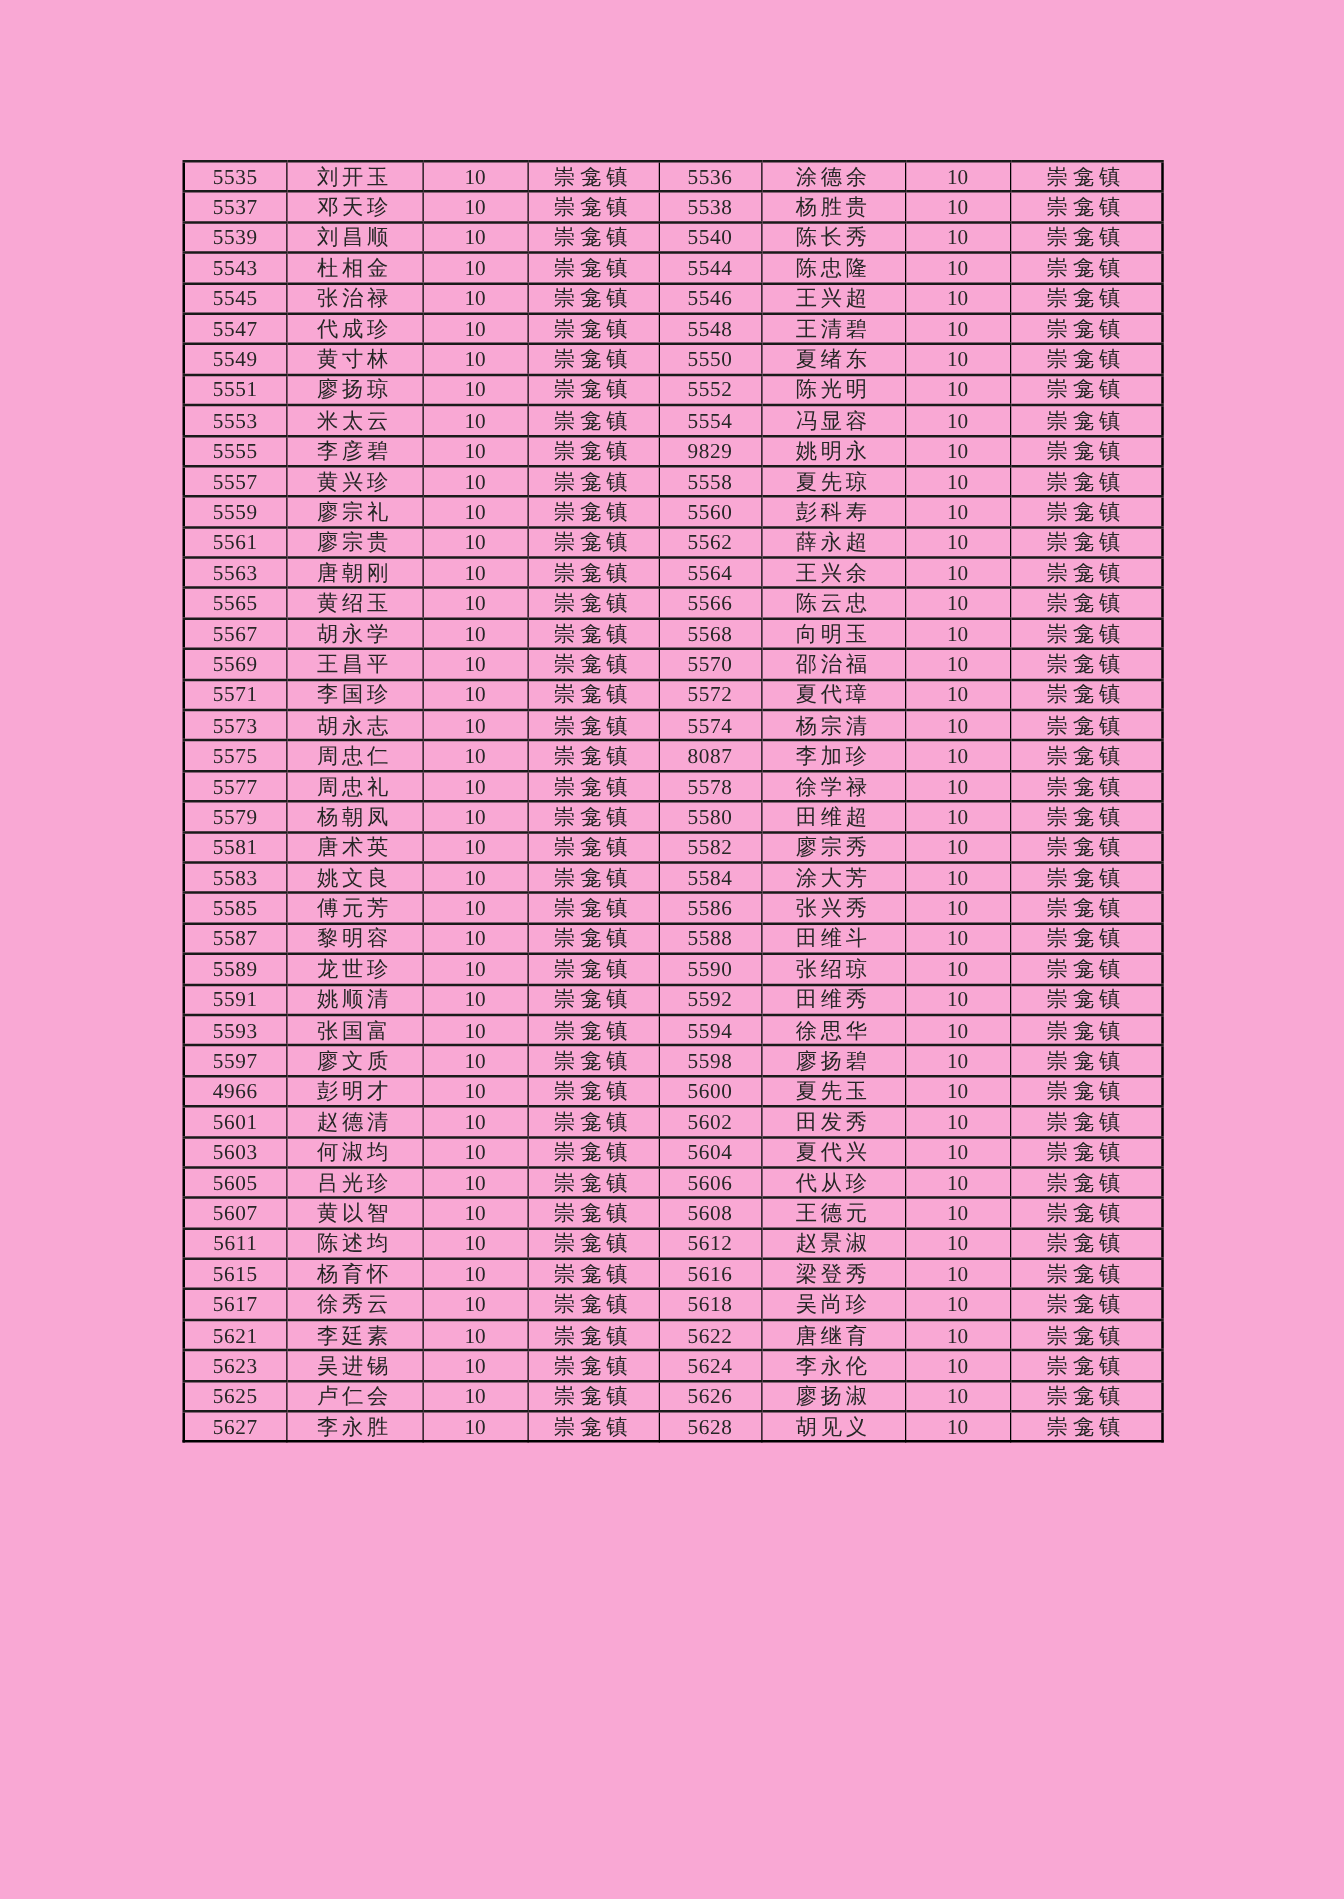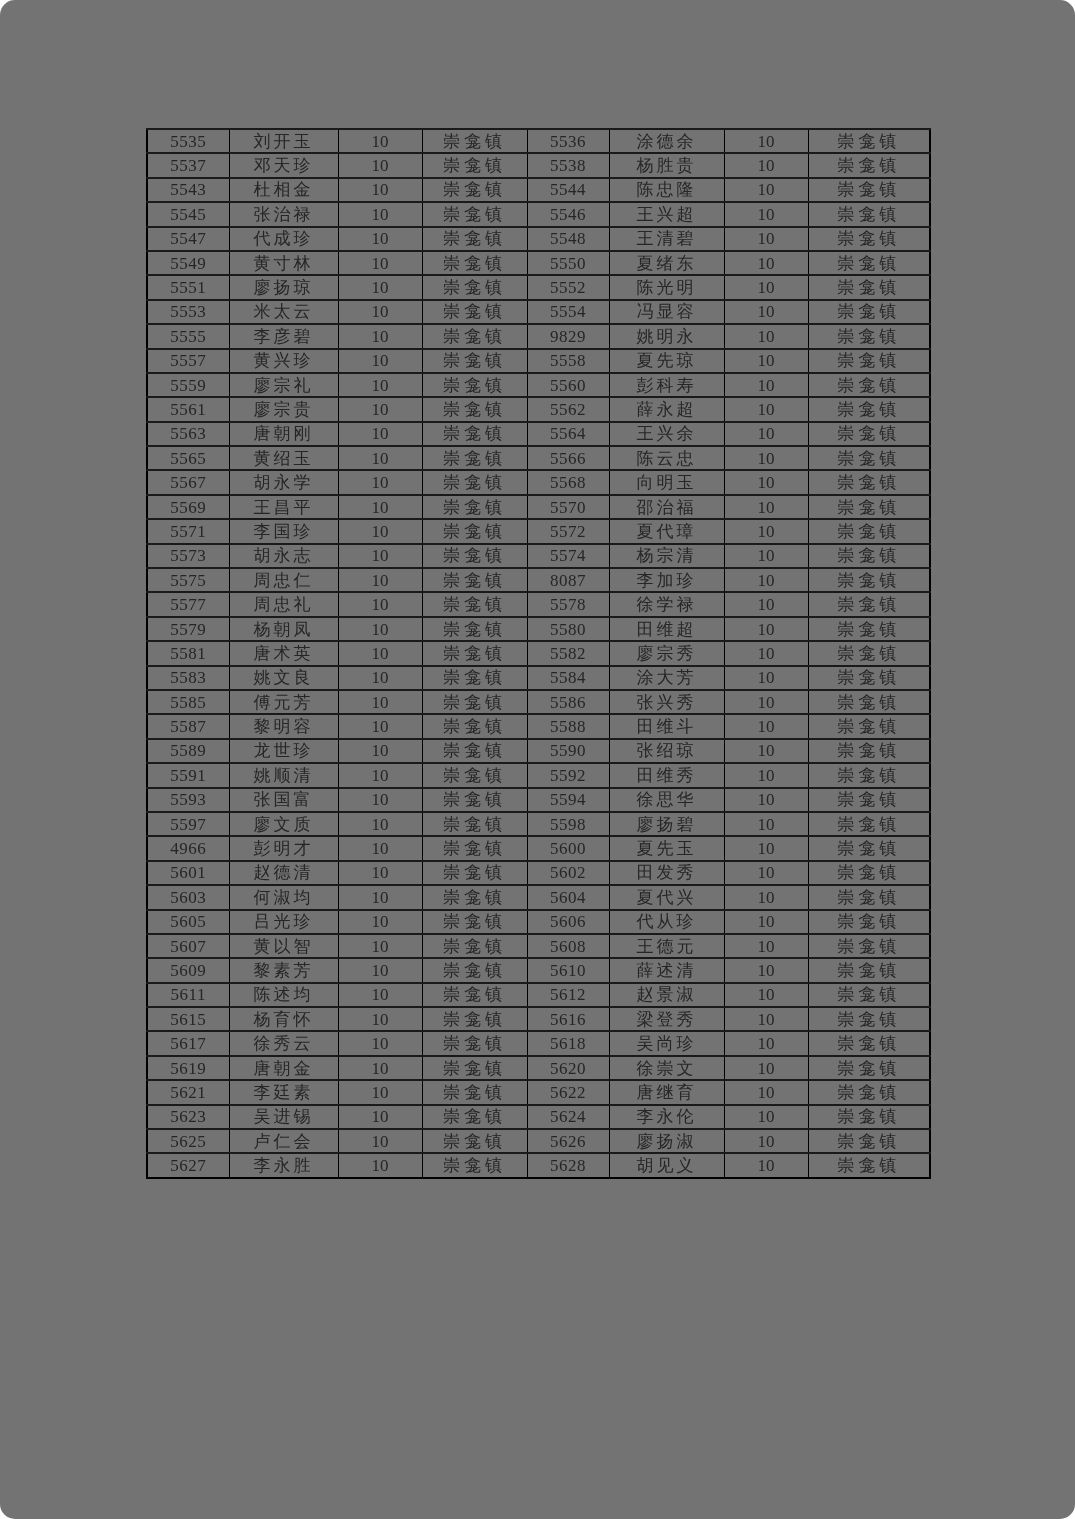--- a/index.html
+++ b/index.html
@@ -11,22 +11,21 @@
   body {
     position: relative;
     width: 1075px;
     height: 1519px;
     overflow: hidden;
   }
   .page {
     position: absolute;
     left: 0; top: 0;
     width: 1075px; height: 1519px;
-    background: #737373;
-    border-radius: 15px;
+    background: #f9a8d4;
   }
   .roster-wrap {
     position: absolute;
     left: 146px;
     top: 128px;
     width: 783px;
   }
   table.roster {
     width: 783px;
     border-collapse: collapse;
@@ -83,20 +82,30 @@
             <td class="serial-cell">5537</td>
             <td class="name-cell">邓天珍</td>
             <td class="score-cell">10</td>
             <td class="town-cell">崇龛镇</td>
             <td class="serial-cell">5538</td>
             <td class="name-cell">杨胜贵</td>
             <td class="score-cell">10</td>
             <td class="town-cell">崇龛镇</td>
           </tr>
           <tr>
+            <td class="serial-cell">5539</td>
+            <td class="name-cell">刘昌顺</td>
+            <td class="score-cell">10</td>
+            <td class="town-cell">崇龛镇</td>
+            <td class="serial-cell">5540</td>
+            <td class="name-cell">陈长秀</td>
+            <td class="score-cell">10</td>
+            <td class="town-cell">崇龛镇</td>
+          </tr>
+          <tr>
             <td class="serial-cell">5543</td>
             <td class="name-cell">杜相金</td>
             <td class="score-cell">10</td>
             <td class="town-cell">崇龛镇</td>
             <td class="serial-cell">5544</td>
             <td class="name-cell">陈忠隆</td>
             <td class="score-cell">10</td>
             <td class="town-cell">崇龛镇</td>
           </tr>
           <tr>
@@ -403,30 +412,20 @@
             <td class="serial-cell">5607</td>
             <td class="name-cell">黄以智</td>
             <td class="score-cell">10</td>
             <td class="town-cell">崇龛镇</td>
             <td class="serial-cell">5608</td>
             <td class="name-cell">王德元</td>
             <td class="score-cell">10</td>
             <td class="town-cell">崇龛镇</td>
           </tr>
           <tr>
-            <td class="serial-cell">5609</td>
-            <td class="name-cell">黎素芳</td>
-            <td class="score-cell">10</td>
-            <td class="town-cell">崇龛镇</td>
-            <td class="serial-cell">5610</td>
-            <td class="name-cell">薛述清</td>
-            <td class="score-cell">10</td>
-            <td class="town-cell">崇龛镇</td>
-          </tr>
-          <tr>
             <td class="serial-cell">5611</td>
             <td class="name-cell">陈述均</td>
             <td class="score-cell">10</td>
             <td class="town-cell">崇龛镇</td>
             <td class="serial-cell">5612</td>
             <td class="name-cell">赵景淑</td>
             <td class="score-cell">10</td>
             <td class="town-cell">崇龛镇</td>
           </tr>
           <tr>
@@ -439,30 +438,20 @@
             <td class="score-cell">10</td>
             <td class="town-cell">崇龛镇</td>
           </tr>
           <tr>
             <td class="serial-cell">5617</td>
             <td class="name-cell">徐秀云</td>
             <td class="score-cell">10</td>
             <td class="town-cell">崇龛镇</td>
             <td class="serial-cell">5618</td>
             <td class="name-cell">吴尚珍</td>
-            <td class="score-cell">10</td>
-            <td class="town-cell">崇龛镇</td>
-          </tr>
-          <tr>
-            <td class="serial-cell">5619</td>
-            <td class="name-cell">唐朝金</td>
-            <td class="score-cell">10</td>
-            <td class="town-cell">崇龛镇</td>
-            <td class="serial-cell">5620</td>
-            <td class="name-cell">徐崇文</td>
             <td class="score-cell">10</td>
             <td class="town-cell">崇龛镇</td>
           </tr>
           <tr>
             <td class="serial-cell">5621</td>
             <td class="name-cell">李廷素</td>
             <td class="score-cell">10</td>
             <td class="town-cell">崇龛镇</td>
             <td class="serial-cell">5622</td>
             <td class="name-cell">唐继育</td>

